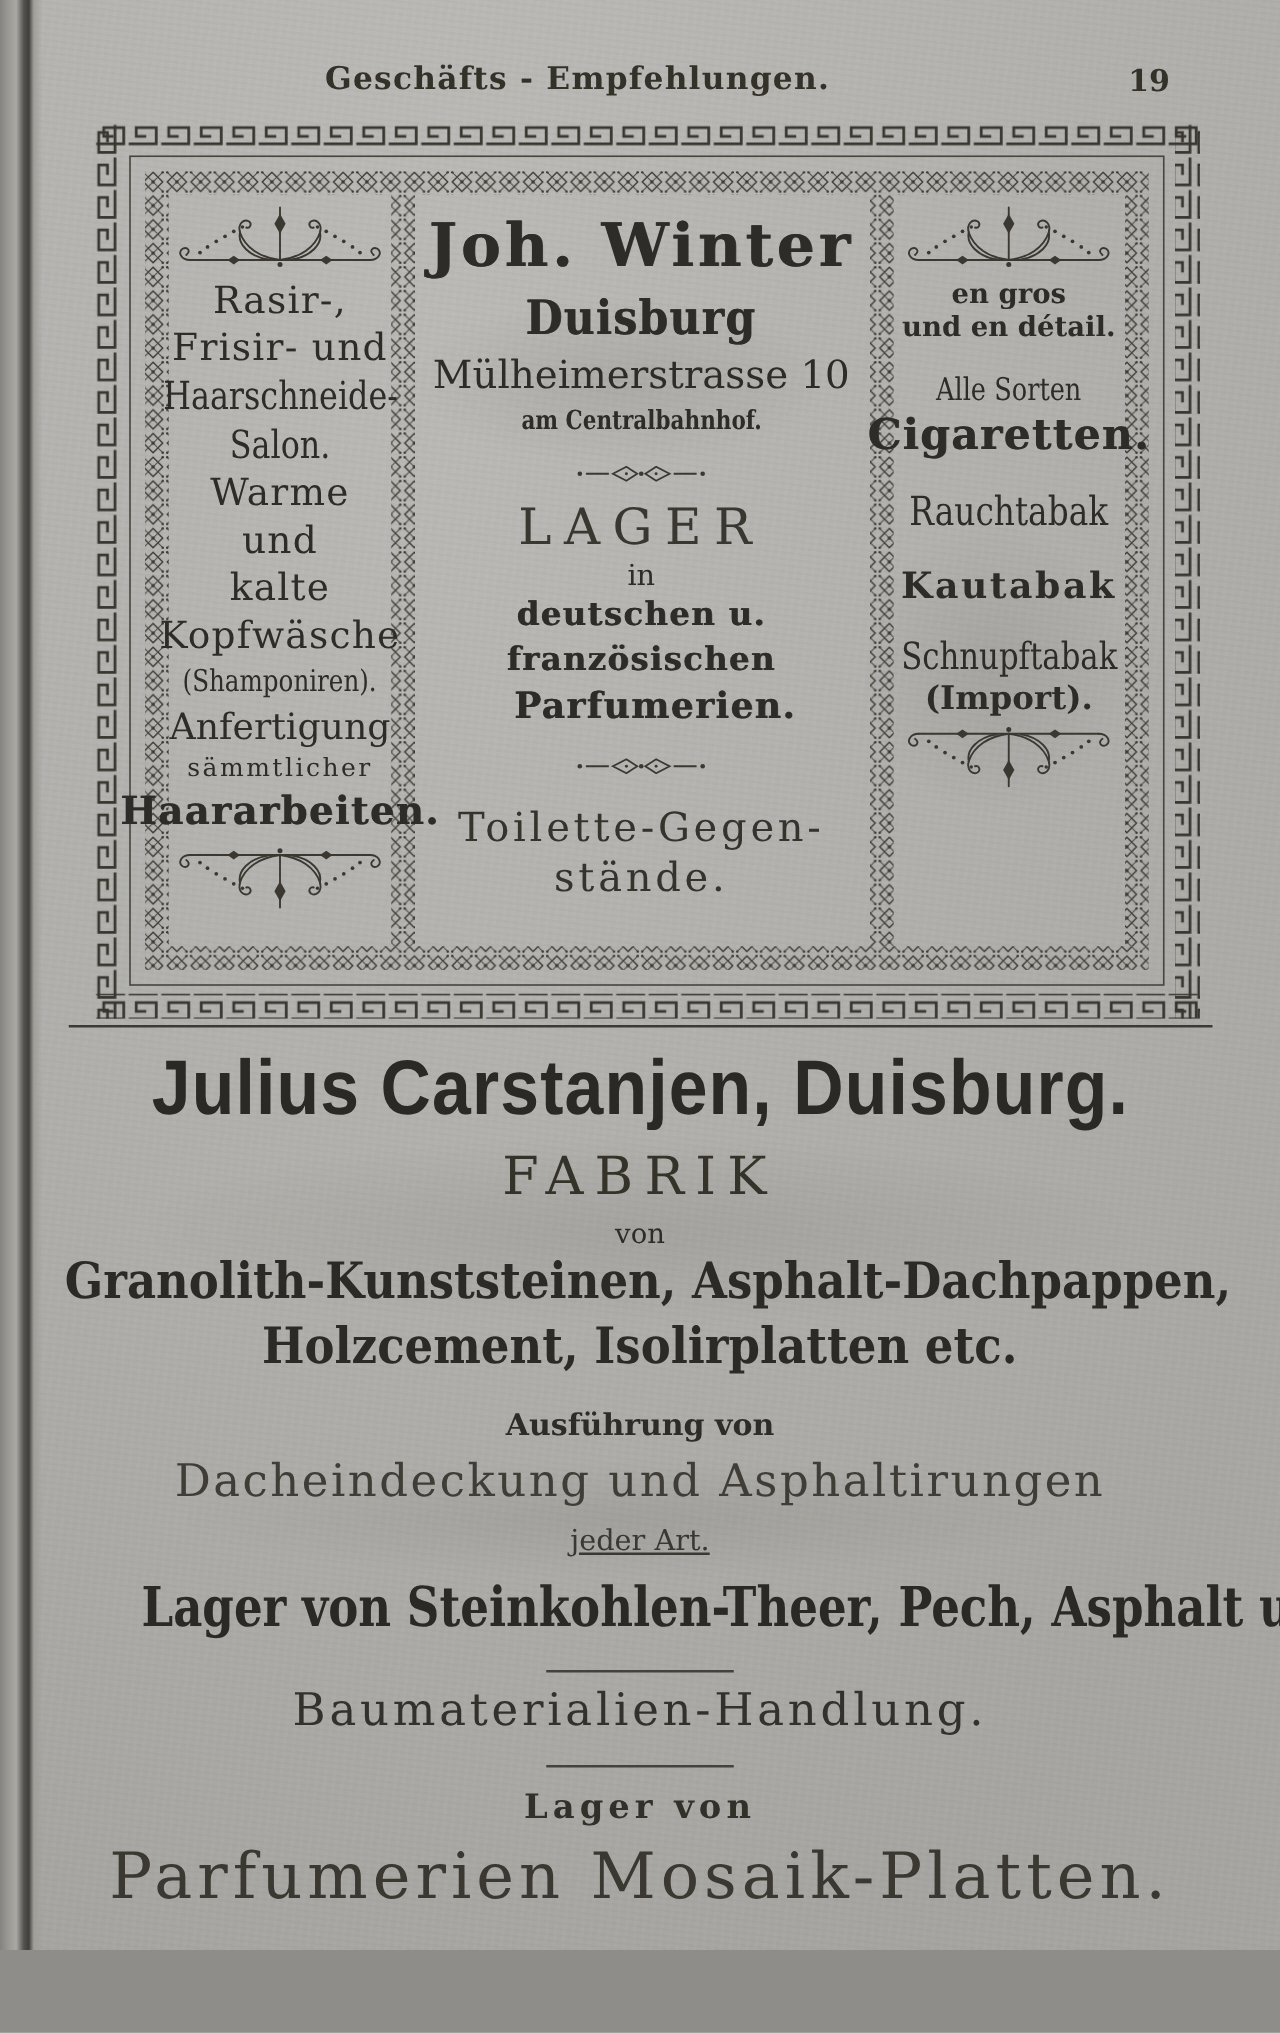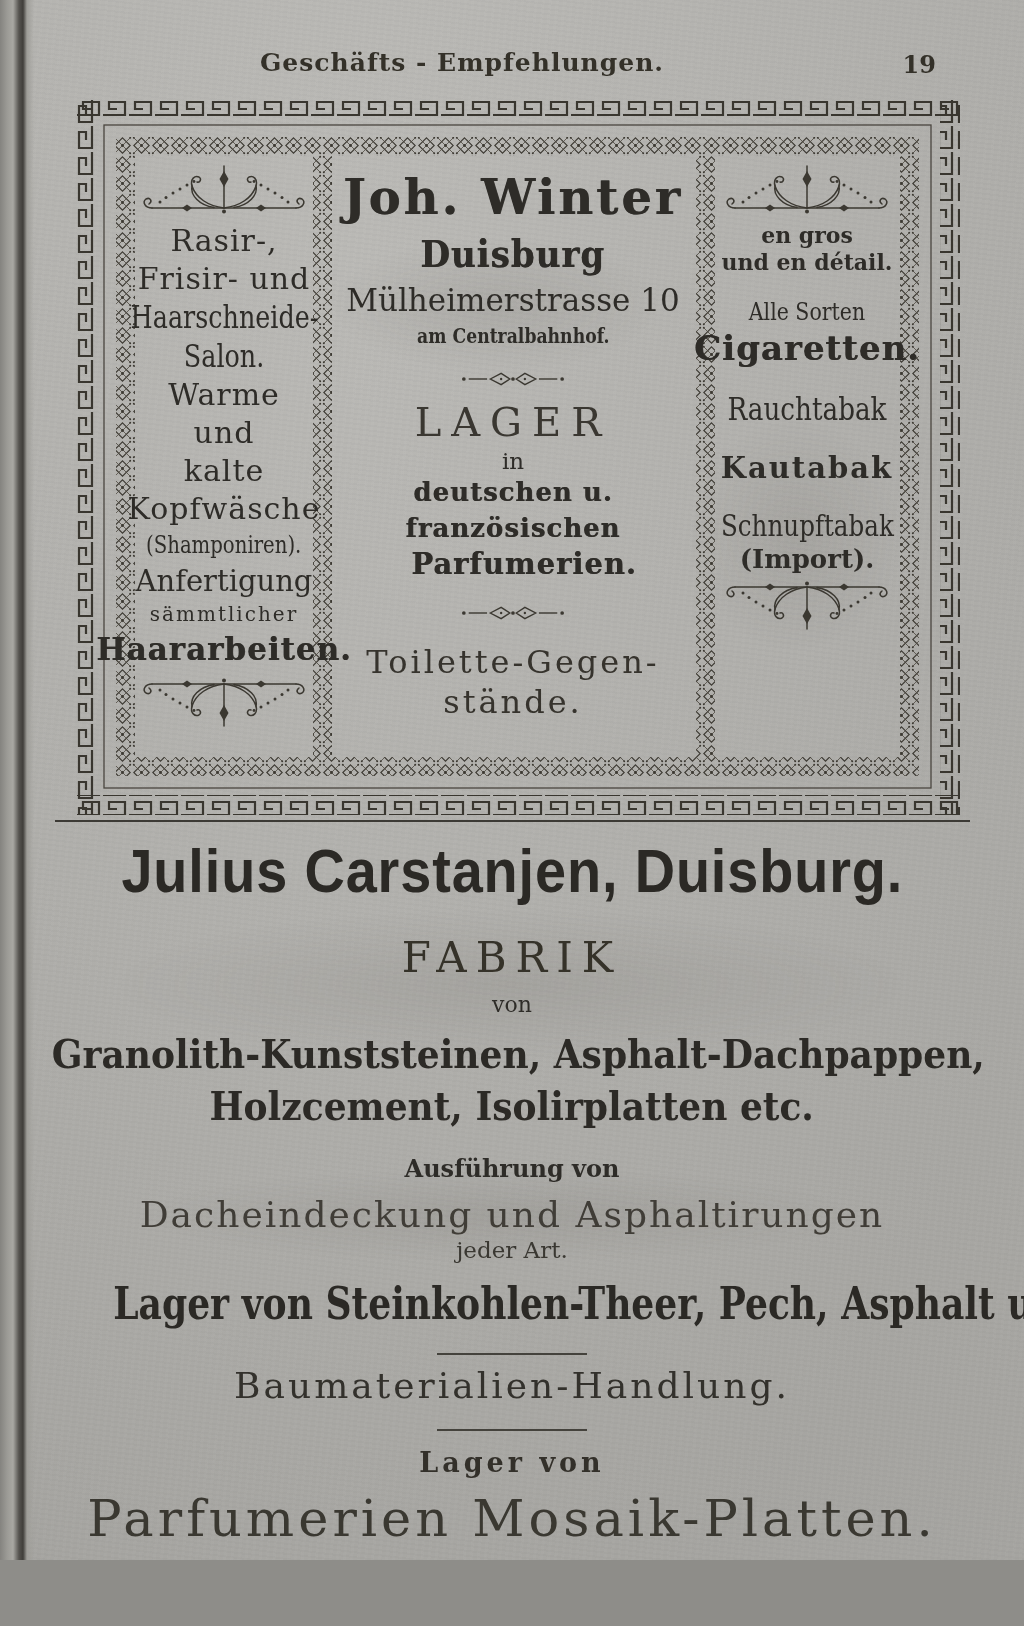--- a/index.html
+++ b/index.html
@@ -68,27 +68,27 @@
   .cig-kau{font-size:29px;line-height:38px;font-weight:bold;letter-spacing:2px;}
   .cig-schnupf{font-size:30px;line-height:38px;}
   .cig-imp{font-size:26px;line-height:28px;font-weight:bold;}
 
   .lower{position:absolute;left:0;top:820px;width:1024px;text-align:center;}
   .rule-main{width:915px;margin:0 auto;border-top:2px solid #3c3a35;}
   .rule-small{width:150px;margin:0 auto;border-top:2px solid #44423c;}
   .car-title{margin-top:16px;font-family:"Liberation Sans","DejaVu Sans",sans-serif;font-weight:bold;
     font-size:62px;line-height:66px;color:#2b2925;letter-spacing:1px;}
   .car-title .cond9{transform:scaleX(.9);}
-  .car-fabrik{margin-top:31px;font-size:42px;line-height:46px;letter-spacing:9px;color:#353229;}
+  .car-fabrik{margin-top:14px;font-size:42px;line-height:46px;letter-spacing:9px;color:#353229;}
   .car-von{margin-top:12px;font-size:22px;line-height:24px;}
-  .car-prod{margin-top:12px;font-weight:bold;font-size:40px;line-height:50px;color:#2c2a26;}
+  .car-prod{margin-top:0;font-weight:bold;font-size:40px;line-height:50px;color:#2c2a26;}
   .car-prod2{margin-top:2px;font-weight:bold;font-size:40px;line-height:50px;color:#2c2a26;}
   .car-ausf{margin-top:24px;font-weight:bold;font-size:24px;line-height:28px;}
   .car-serv{margin-top:10px;font-size:36px;line-height:44px;letter-spacing:2px;color:#403d37;}
-  .car-jeder{font-size:23px;line-height:26px;color:#3a3832;}
+  .car-jeder{margin-top:12px;font-size:23px;line-height:26px;color:#3a3832;text-decoration:underline;}
   .car-lager{margin-top:14px;font-weight:bold;font-size:44px;line-height:54px;color:#2b2925;}
   .car-hand{margin-top:8px;font-size:36px;line-height:46px;letter-spacing:3px;color:#33312c;}
   .car-lagervon{margin-top:16px;font-weight:bold;font-size:27px;line-height:32px;letter-spacing:4px;color:#33302a;}
   .car-mosaik{margin-top:10px;font-size:51px;line-height:60px;letter-spacing:4px;color:#3a3831;}
   .mt22{margin-top:22px;} .mt20{margin-top:20px;}
 </style>
 </head>
 <body>
 
 <div class="page">

